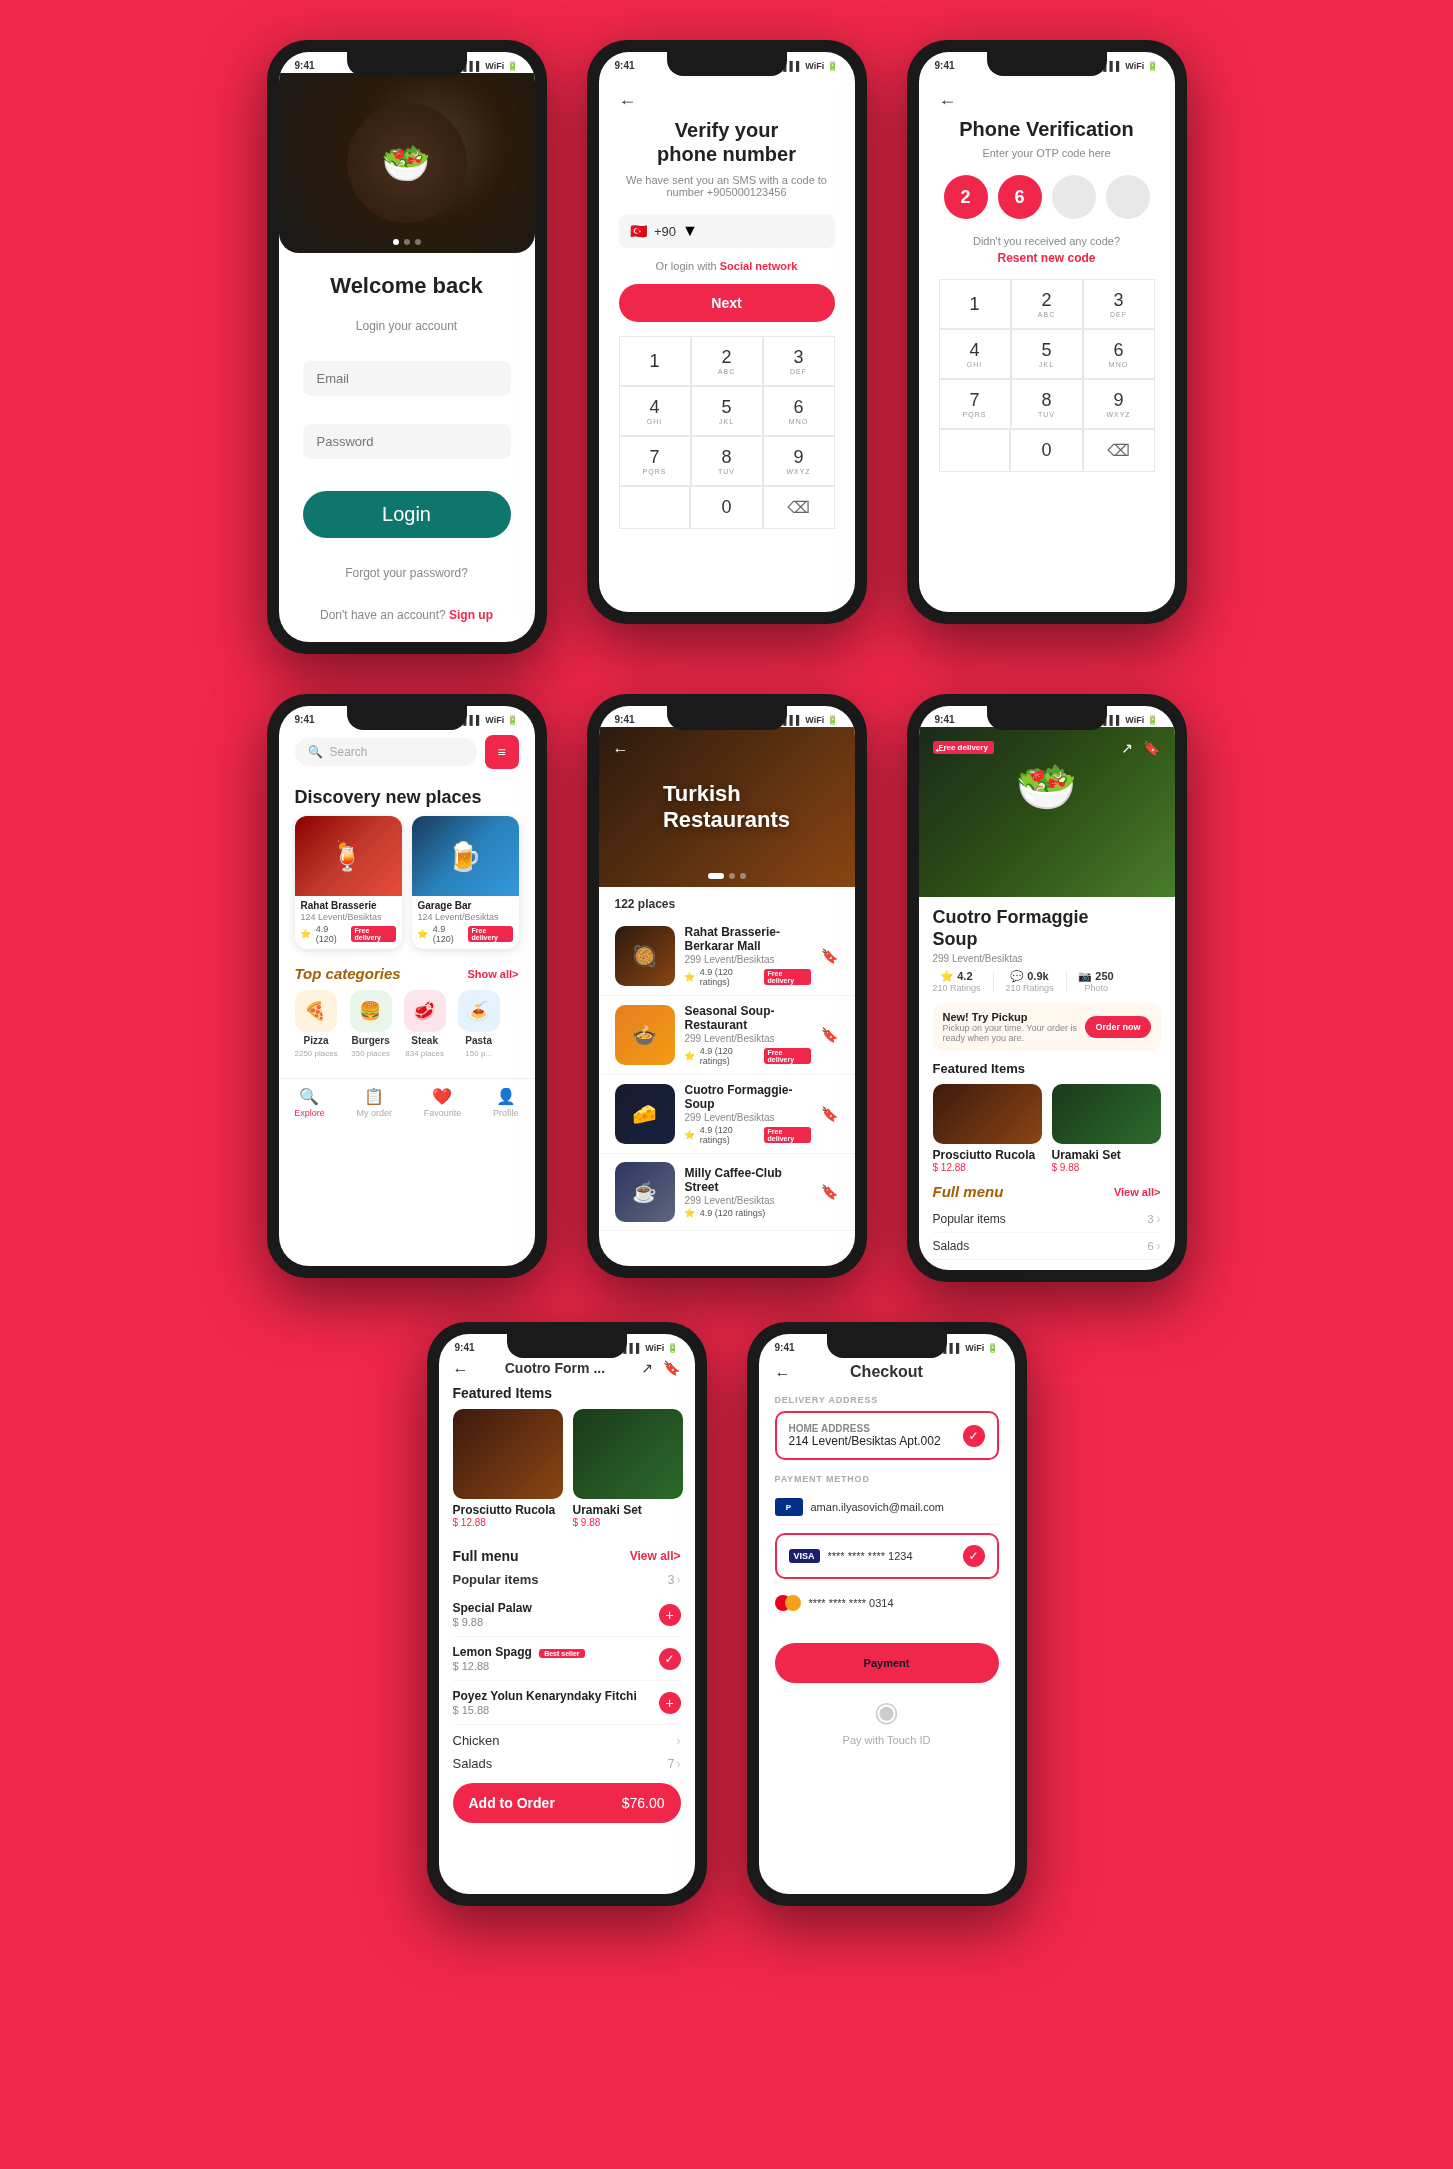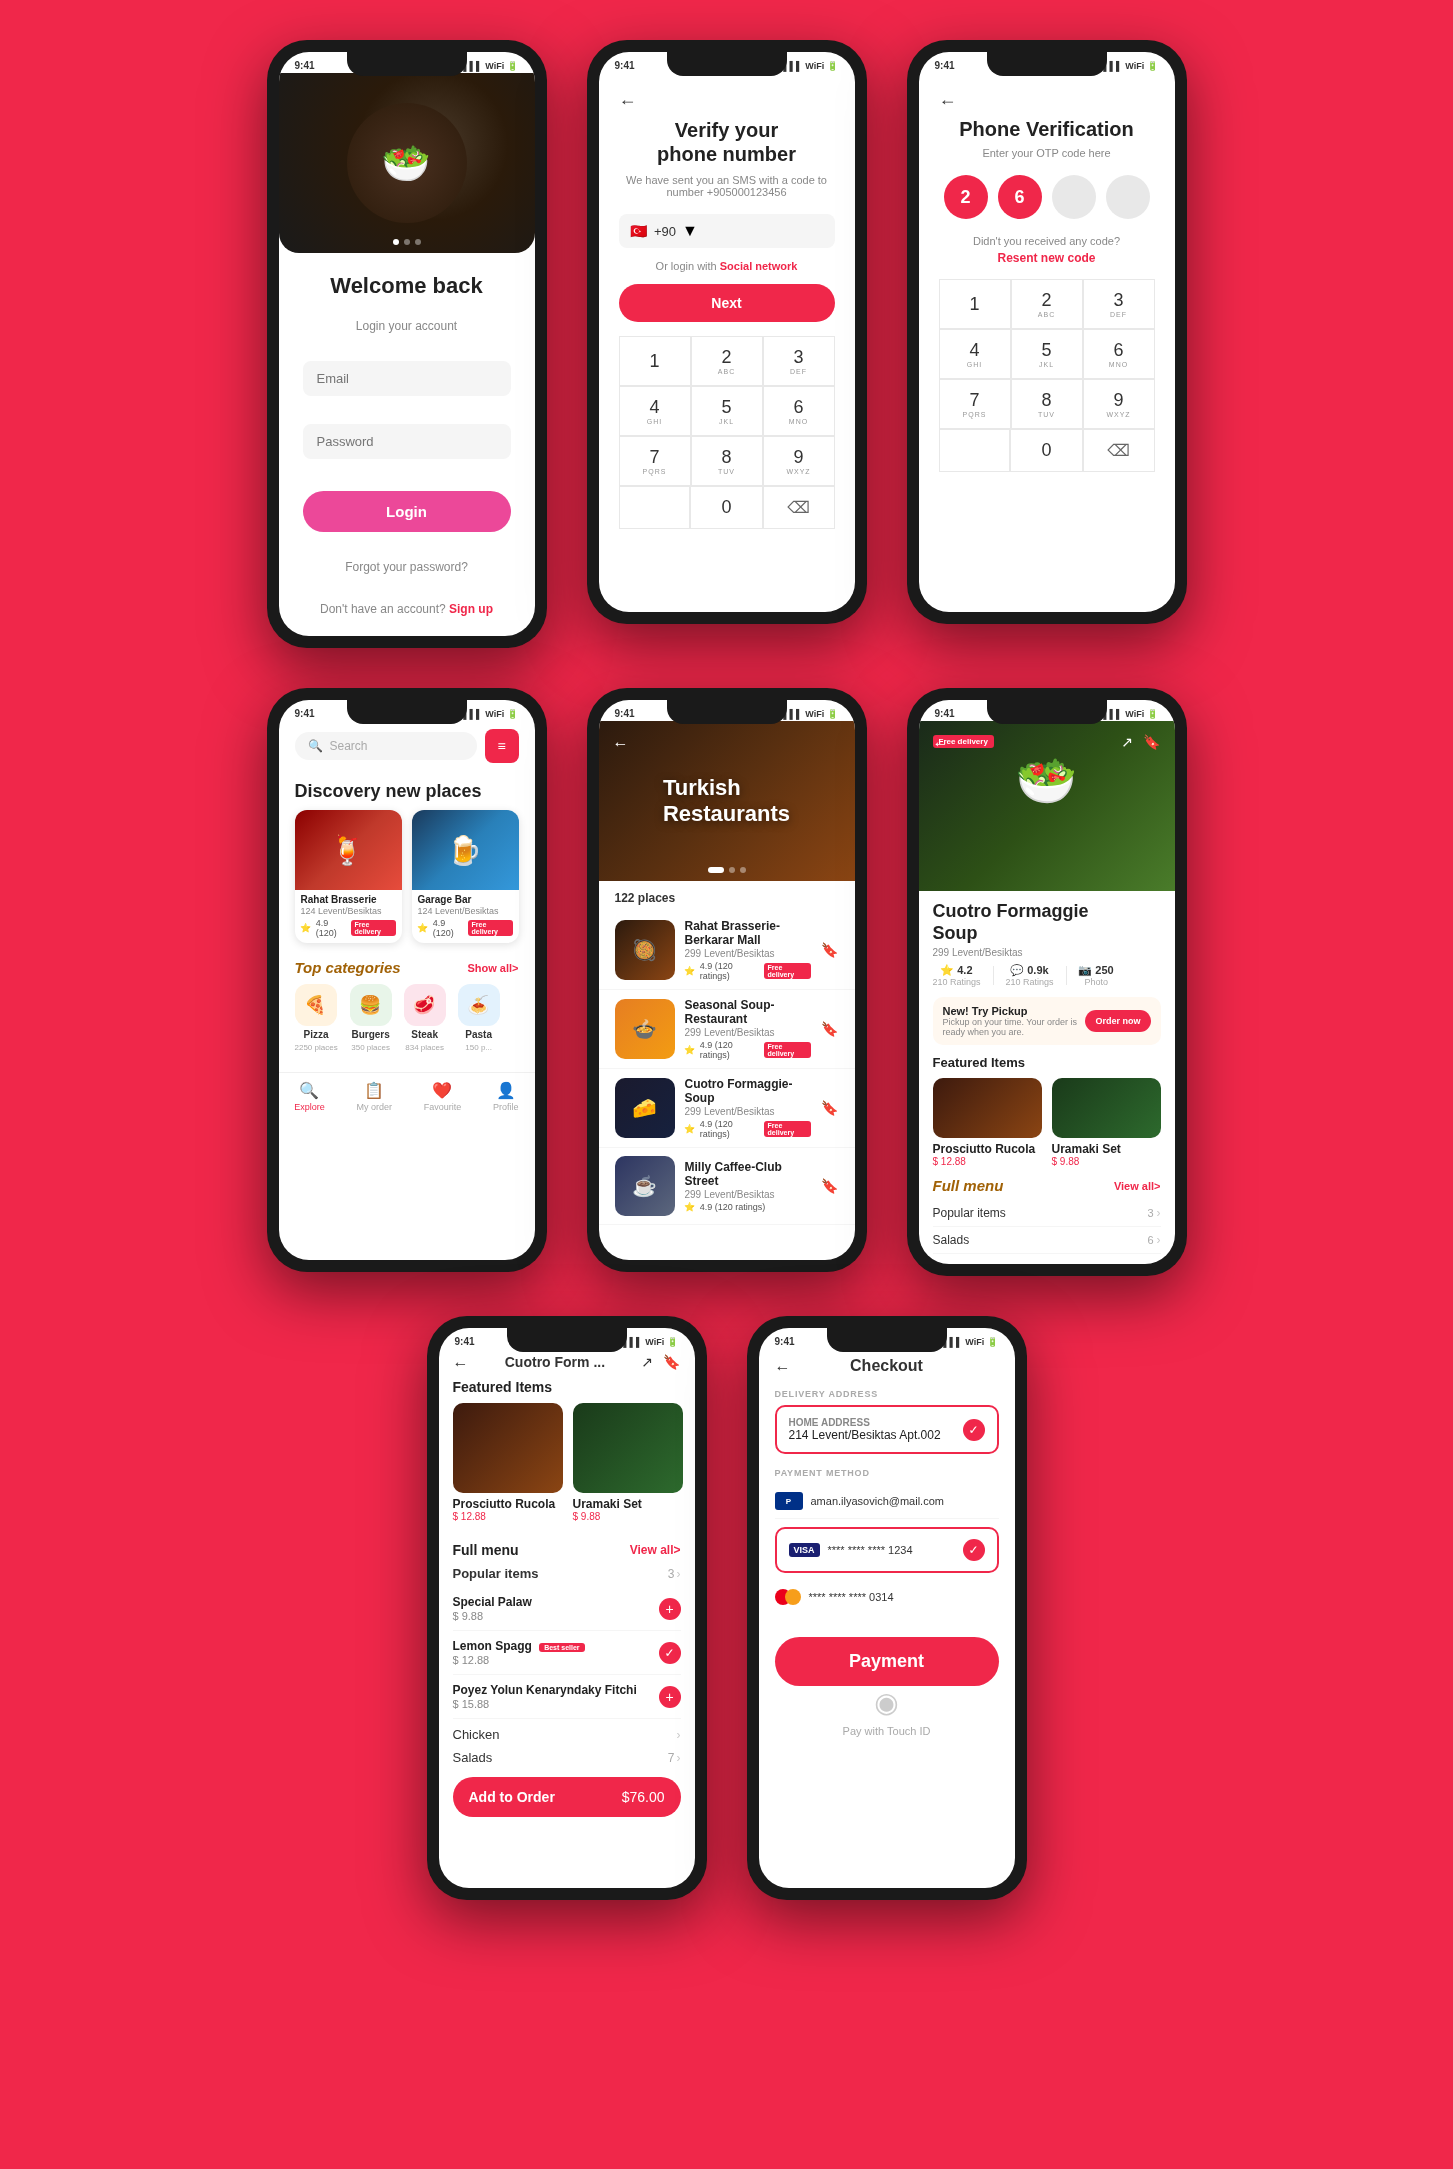--- a/index.html
+++ b/index.html
@@ -123,26 +123,26 @@
       padding: 10px 14px;
       border: none;
       background: #f5f5f5;
       border-radius: 8px;
       font-size: 13px;
       color: #999;
     }
     .login-btn {
       width: 100%;
       padding: 12px;
-      background: #ec4899;
+      background: #0f766e;
       border: none;
       border-radius: 25px;
       color: #fff;
-      font-size: 15px;
-      font-weight: 700;
+      font-size: 20px;
+      font-weight: 400;
       cursor: pointer;
       margin-top: 4px;
     }
     .forgot-link {
       font-size: 12px;
       color: #888;
     }
     .signup-text {
       font-size: 12px;
       color: #888;
@@ -1000,26 +1000,26 @@
       border-radius: 50%;
       background: #F79E1B;
       margin-left: -6px;
     }
     .payment-btn {
       width: 100%;
       padding: 14px;
       background: #F0274A;
       border: none;
       border-radius: 25px;
-      color: #ffffff;
-      font-size: 18px;
+      color: #0f172a;
+      font-size: 11px;
       font-weight: 600;
       cursor: pointer;
       margin-top: 10px;
-      margin-bottom: 0;
+      margin-bottom: 12px;
     }
     .touch-id {
       display: flex;
       flex-direction: column;
       align-items: center;
       gap: 6px;
     }
     .fingerprint-icon {
       font-size: 28px;
       color: #ccc;

